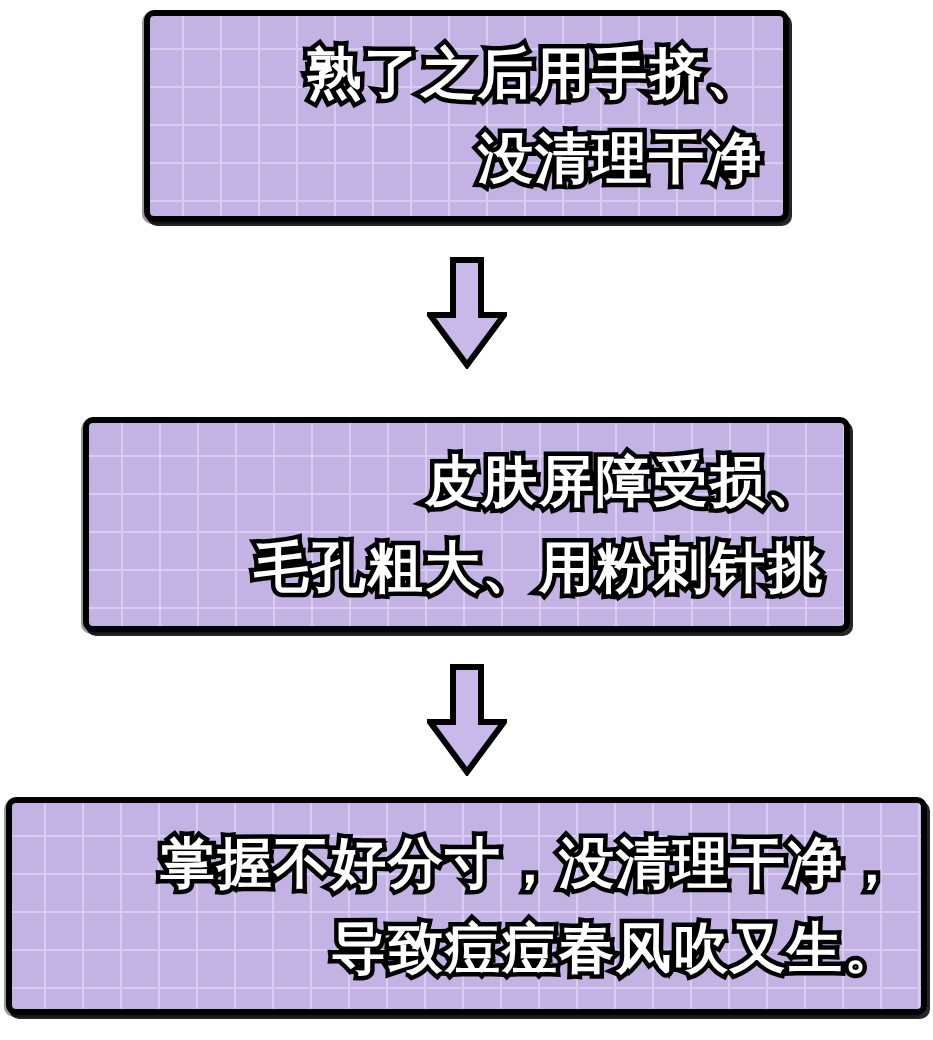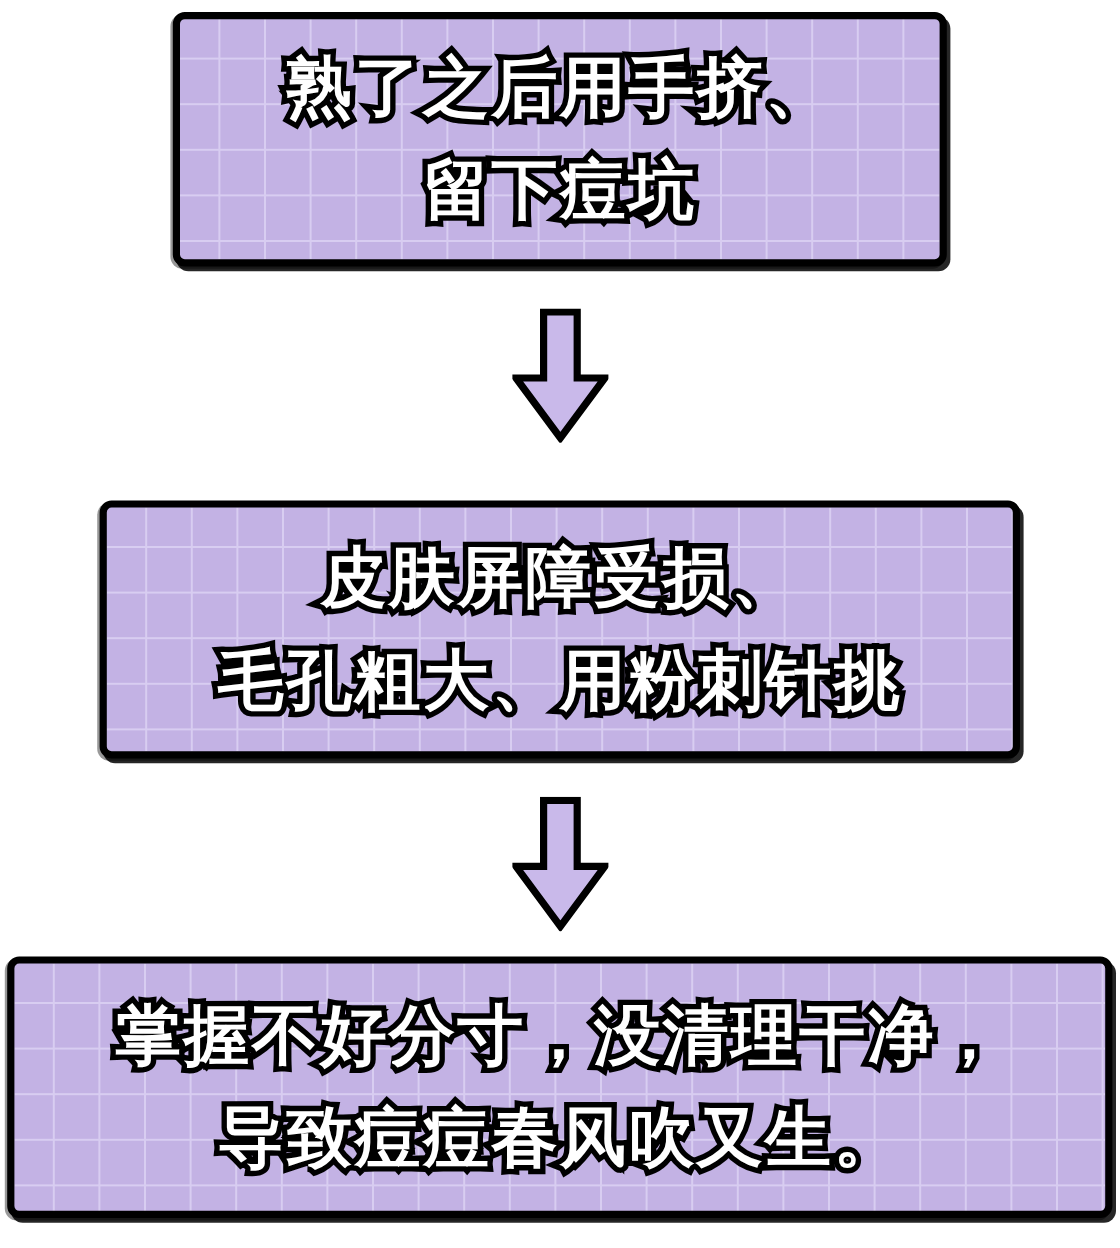--- a/index.html
+++ b/index.html
@@ -24,23 +24,23 @@
     border-radius: 10px;
     background-color: #c3b2e4;
     background-image:
       linear-gradient(#d8cdf1 2px, transparent 2px),
       linear-gradient(90deg, #d8cdf1 2px, transparent 2px);
     background-size: 38px 38px;
     background-position: -6px -6px;
     box-shadow: 3px 4px 0 rgba(0,0,0,0.85), -2px 2px 0 rgba(0,0,0,0.4);
     display: flex;
     flex-direction: column;
-    align-items: center;
+    align-items: flex-end;
     justify-content: center;
-    padding: 14px 10px;
+    padding: 14px 20px;
   }
   .box-1 { width: 645px; min-height: 212px; margin-top: 10px; }
   .box-2 { width: 767px; min-height: 215px; margin-top: 48px; }
   .box-3 { width: 921px; min-height: 218px; margin-top: 21px; }
   .box-line {
     color: #ffffff;
     font-size: 55px;
     font-weight: 900;
     line-height: 1.55;
     letter-spacing: 2px;
@@ -61,21 +61,21 @@
   .arrow-2 { margin-top: 32px; }
   .arrow-wrap svg { display: block; }
 </style>
 </head>
 <body>
 
 <div class="canvas">
 
   <div class="flow-box box-1">
     <div class="box-line">熟了之后用手挤、</div>
-    <div class="box-line">留下痘坑</div>
+    <div class="box-line">没清理干净</div>
   </div>
 
   <div class="arrow-wrap arrow-1">
     <svg width="80" height="112" viewBox="0 0 80 112" xmlns="http://www.w3.org/2000/svg">
       <polygon points="26,3 54,3 54,58 77,58 40,108 3,58 26,58" stroke="#000000" stroke-width="6" stroke-linejoin="miter" fill="#c9b9ea"></polygon>
     </svg>
   </div>
 
   <div class="flow-box box-2">
     <div class="box-line">皮肤屏障受损、</div>

